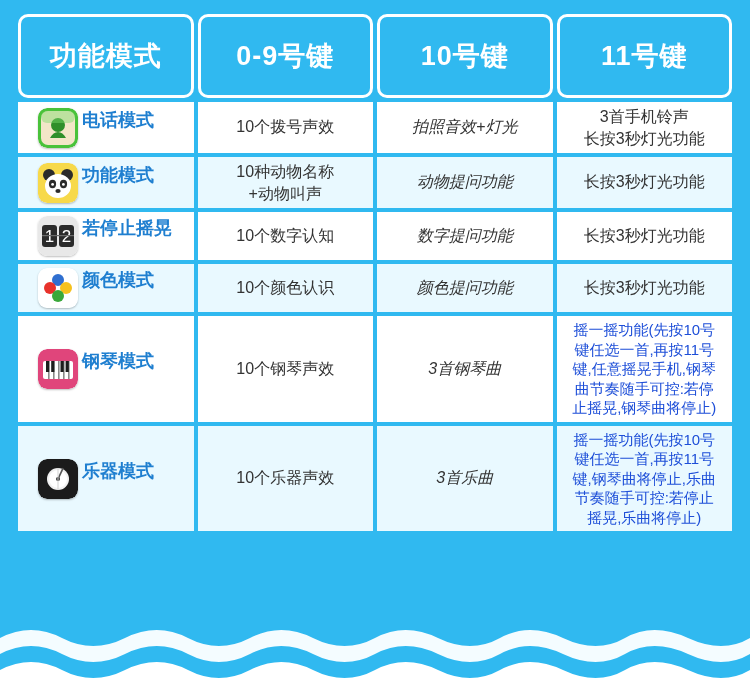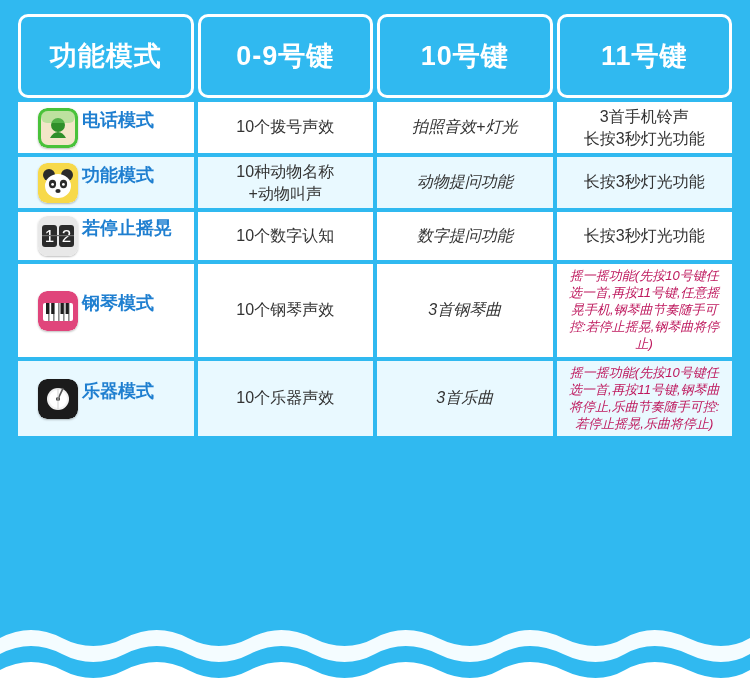--- a/index.html
+++ b/index.html
@@ -93,26 +93,25 @@
     flex: 0 0 auto;
     position: relative;
     box-shadow: 0 1px 2px rgba(0,0,0,.25);
     overflow: hidden;
   }
   .icon svg { display: block; }
   .multi {
     line-height: 1.35;
   }
   .small-note {
-    font-size: 13px;
+    font-size: 15px;
     line-height: 1.3;
-    color: #be185d;
+    color: #1d4ed8;
     text-align: center;
     padding: 0 6px;
-    font-style: italic;
   }
   
   .slash {
     position: relative;
     height: 56px;
   }
   .slash svg { position: absolute; left: 50%; top: 50%; transform: translate(-50%,-50%); }
   
   .wave {
     position: absolute;
@@ -212,20 +211,40 @@
                 </svg>
               </span>
               <span class="mode-label">若停止摇晃</span>
             </div>
           </td>
           <td class="col-key09">10个数字认知</td>
           <td class="col-key10">数字提问功能</td>
           <td class="col-key11">长按3秒灯光功能</td>
         </tr>
 
+        <tr class="alt">
+          <td class="col-mode">
+            <div class="mode-cell">
+              <span class="icon">
+                <svg width="40" height="40" viewBox="0 0 40 40">
+                  <rect width="40" height="40" rx="9" fill="#ffffff"></rect>
+                  <circle cx="20" cy="12" r="6" fill="#2f6fd0"></circle>
+                  <circle cx="12" cy="20" r="6" fill="#e8322b"></circle>
+                  <circle cx="28" cy="20" r="6" fill="#f5c11e"></circle>
+                  <circle cx="20" cy="28" r="6" fill="#3aa83a"></circle>
+                  <circle cx="20" cy="20" r="5" fill="#ffffff" opacity=".0"></circle>
+                </svg>
+              </span>
+              <span class="mode-label">颜色模式</span>
+            </div>
+          </td>
+          <td class="col-key09">10个颜色认识</td>
+          <td class="col-key10">颜色提问功能</td>
+          <td class="col-key11">长按3秒灯光功能</td>
+        </tr>
 
         <tr class="">
           <td class="col-mode">
             <div class="mode-cell">
               <span class="icon">
                 <svg width="40" height="40" viewBox="0 0 40 40">
                   <rect width="40" height="40" rx="9" fill="#e0457b"></rect>
                   <rect x="5" y="12" width="30" height="18" rx="2" fill="#ffffff"></rect>
                   <rect x="10" y="12" width="1.6" height="18" fill="#8a8a8a"></rect>
                   <rect x="15" y="12" width="1.6" height="18" fill="#8a8a8a"></rect>

